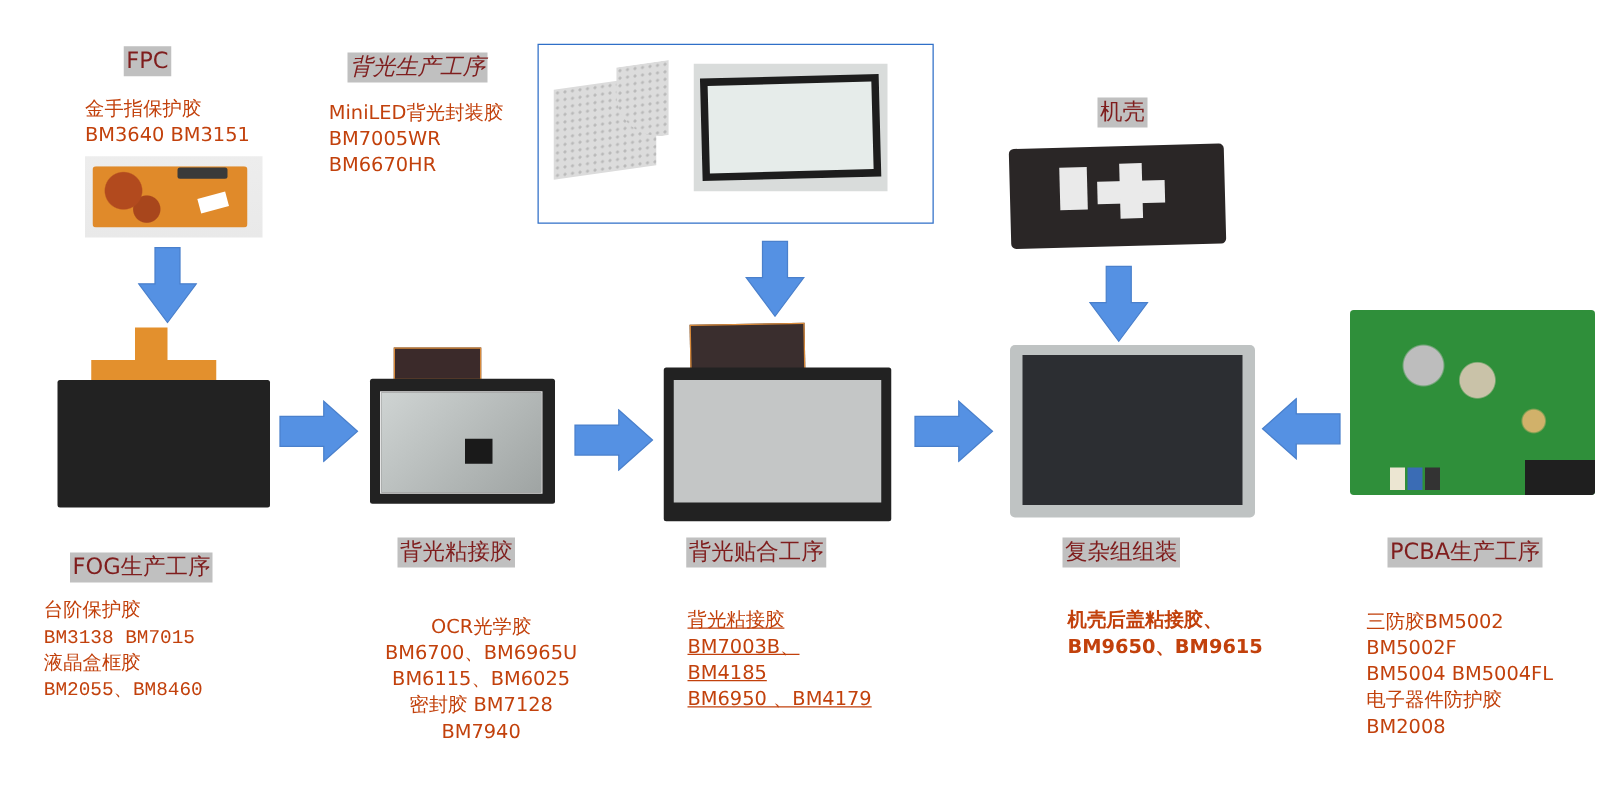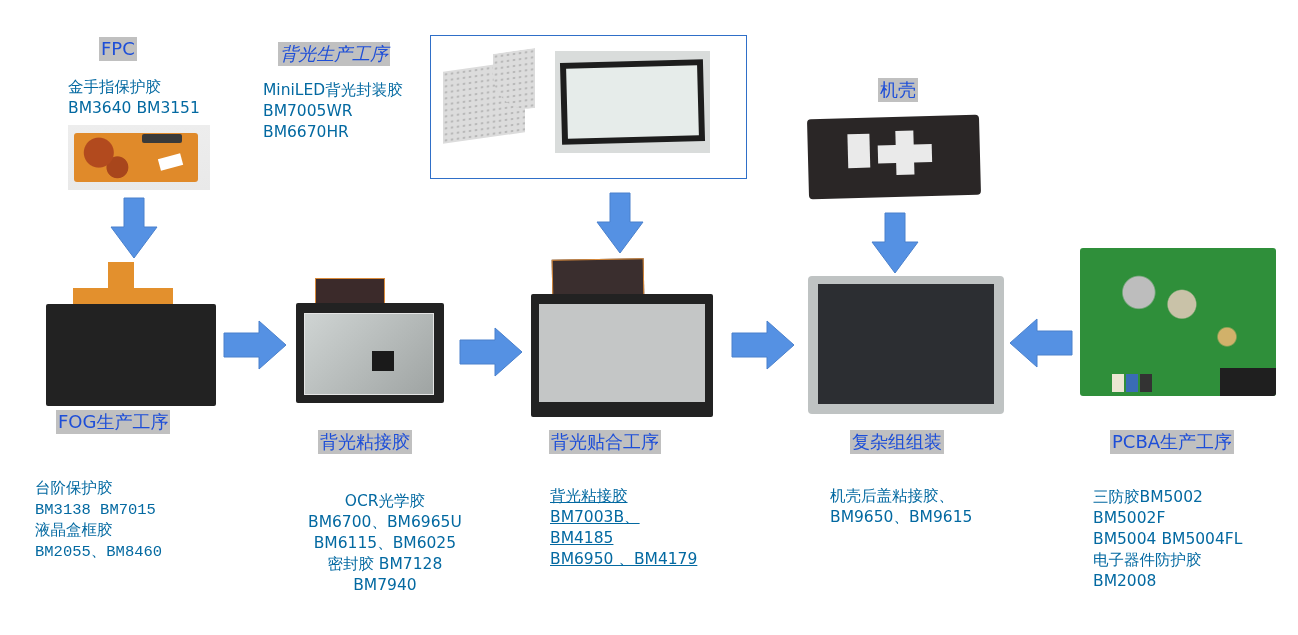--- a/index.html
+++ b/index.html
@@ -1,20 +1,20 @@
 <!DOCTYPE html>
 <html><head>
 <meta charset="utf-8">
 <style>
   * { box-sizing: border-box; margin: 0; padding: 0; }
   body { width: 1298px; height: 635px; background: #ffffff; position: relative; overflow: hidden;
          font-family: "DejaVu Sans", "Liberation Sans", sans-serif; color: #111; }
   .abs { position: absolute; }
-  .stage-label { position: absolute; background: #c0c0c0; font-size: 18px; line-height: 24px; padding: 0 2px; color: #1d4ed8; white-space: nowrap; }
-  .material { position: absolute; font-size: 15.5px; line-height: 21px; color: #0369a1; white-space: nowrap; }
+  .stage-label { position: absolute; background: #c0c0c0; font-size: 18px; line-height: 24px; padding: 0 2px; color: #7f1d1d; white-space: nowrap; }
+  .material { position: absolute; font-size: 15.5px; line-height: 21px; color: #c2410c; white-space: nowrap; }
   .material div { white-space: nowrap; }
   .arrow { position: absolute; }
   
   .photo { position: absolute; overflow: hidden; }
   .fpc-photo { background: linear-gradient(180deg,#ededed 0%,#e9e9e9 100%); }
   .fpc-board { position:absolute; left:6px; top:8px; right:12px; bottom:8px; background:#e08a2a; border-radius:3px;
                background-image: radial-gradient(circle at 20% 40%, #b24a1e 0 14%, transparent 15%),
                                  radial-gradient(circle at 35% 70%, #a8461c 0 12%, transparent 13%); }
   .fpc-conn { position:absolute; left:52%; top:14%; width:28%; height:14%; background:#3a3a3a; border-radius:2px; }
   .fpc-label { position:absolute; left:64%; top:48%; width:16%; height:18%; background:#fff; transform: rotate(-15deg); }
@@ -113,21 +113,21 @@
 <svg class="arrow" style="left:459px; top:327px;" width="64" height="50" viewBox="0 0 64 50">
   <polygon points="1,13 36,13 36,1 63,25 36,49 36,37 1,37" fill="#5591e3" stroke="#4a80cc" stroke-width="1"></polygon>
 </svg>
 <svg class="arrow" style="left:731px; top:320px;" width="64" height="50" viewBox="0 0 64 50">
   <polygon points="1,13 36,13 36,1 63,25 36,49 36,37 1,37" fill="#5591e3" stroke="#4a80cc" stroke-width="1"></polygon>
 </svg>
 <svg class="arrow" style="left:1009px; top:318px;" width="64" height="50" viewBox="0 0 64 50">
   <polygon points="63,13 28,13 28,1 1,25 28,49 28,37 63,37" fill="#5591e3" stroke="#4a80cc" stroke-width="1"></polygon>
 </svg>
 
-<div class="stage-label" style="left:56px; top:410px;">FOG生产工序</div>
+<div class="stage-label" style="left:56px; top:442px;">FOG生产工序</div>
 <div class="stage-label" style="left:318px; top:430px;">背光粘接胶</div>
 <div class="stage-label" style="left:549px; top:430px;">背光贴合工序</div>
 <div class="stage-label" style="left:850px; top:430px;">复杂组组装</div>
 <div class="stage-label" style="left:1110px; top:430px;">PCBA生产工序</div>
 
 <div class="material" style="left:35px; top:479px;font-family:Liberation Mono, monospace;">
   <div>台阶保护胶</div>
   <div>BM3138 BM7015</div>
   <div>液晶盒框胶</div>
   <div>BM2055、BM8460</div>
@@ -141,21 +141,21 @@
   <div>BM7940</div>
 </div>
 
 <div class="material" style="left:550px; top:486px;text-decoration:underline;">
   <div>背光粘接胶</div>
   <div>BM7003B、</div>
   <div>BM4185</div>
   <div>BM6950 、BM4179</div>
 </div>
 
-<div class="material" style="left:830px; top:486px;">
+<div class="material" style="left:854px; top:486px;font-weight:bold;">
   <div>机壳后盖粘接胶、</div>
   <div>BM9650、BM9615</div>
 </div>
 
 <div class="material" style="left:1093px; top:487px;">
   <div>三防胶BM5002</div>
   <div>BM5002F</div>
   <div>BM5004  BM5004FL</div>
   <div>电子器件防护胶</div>
   <div>BM2008</div>

